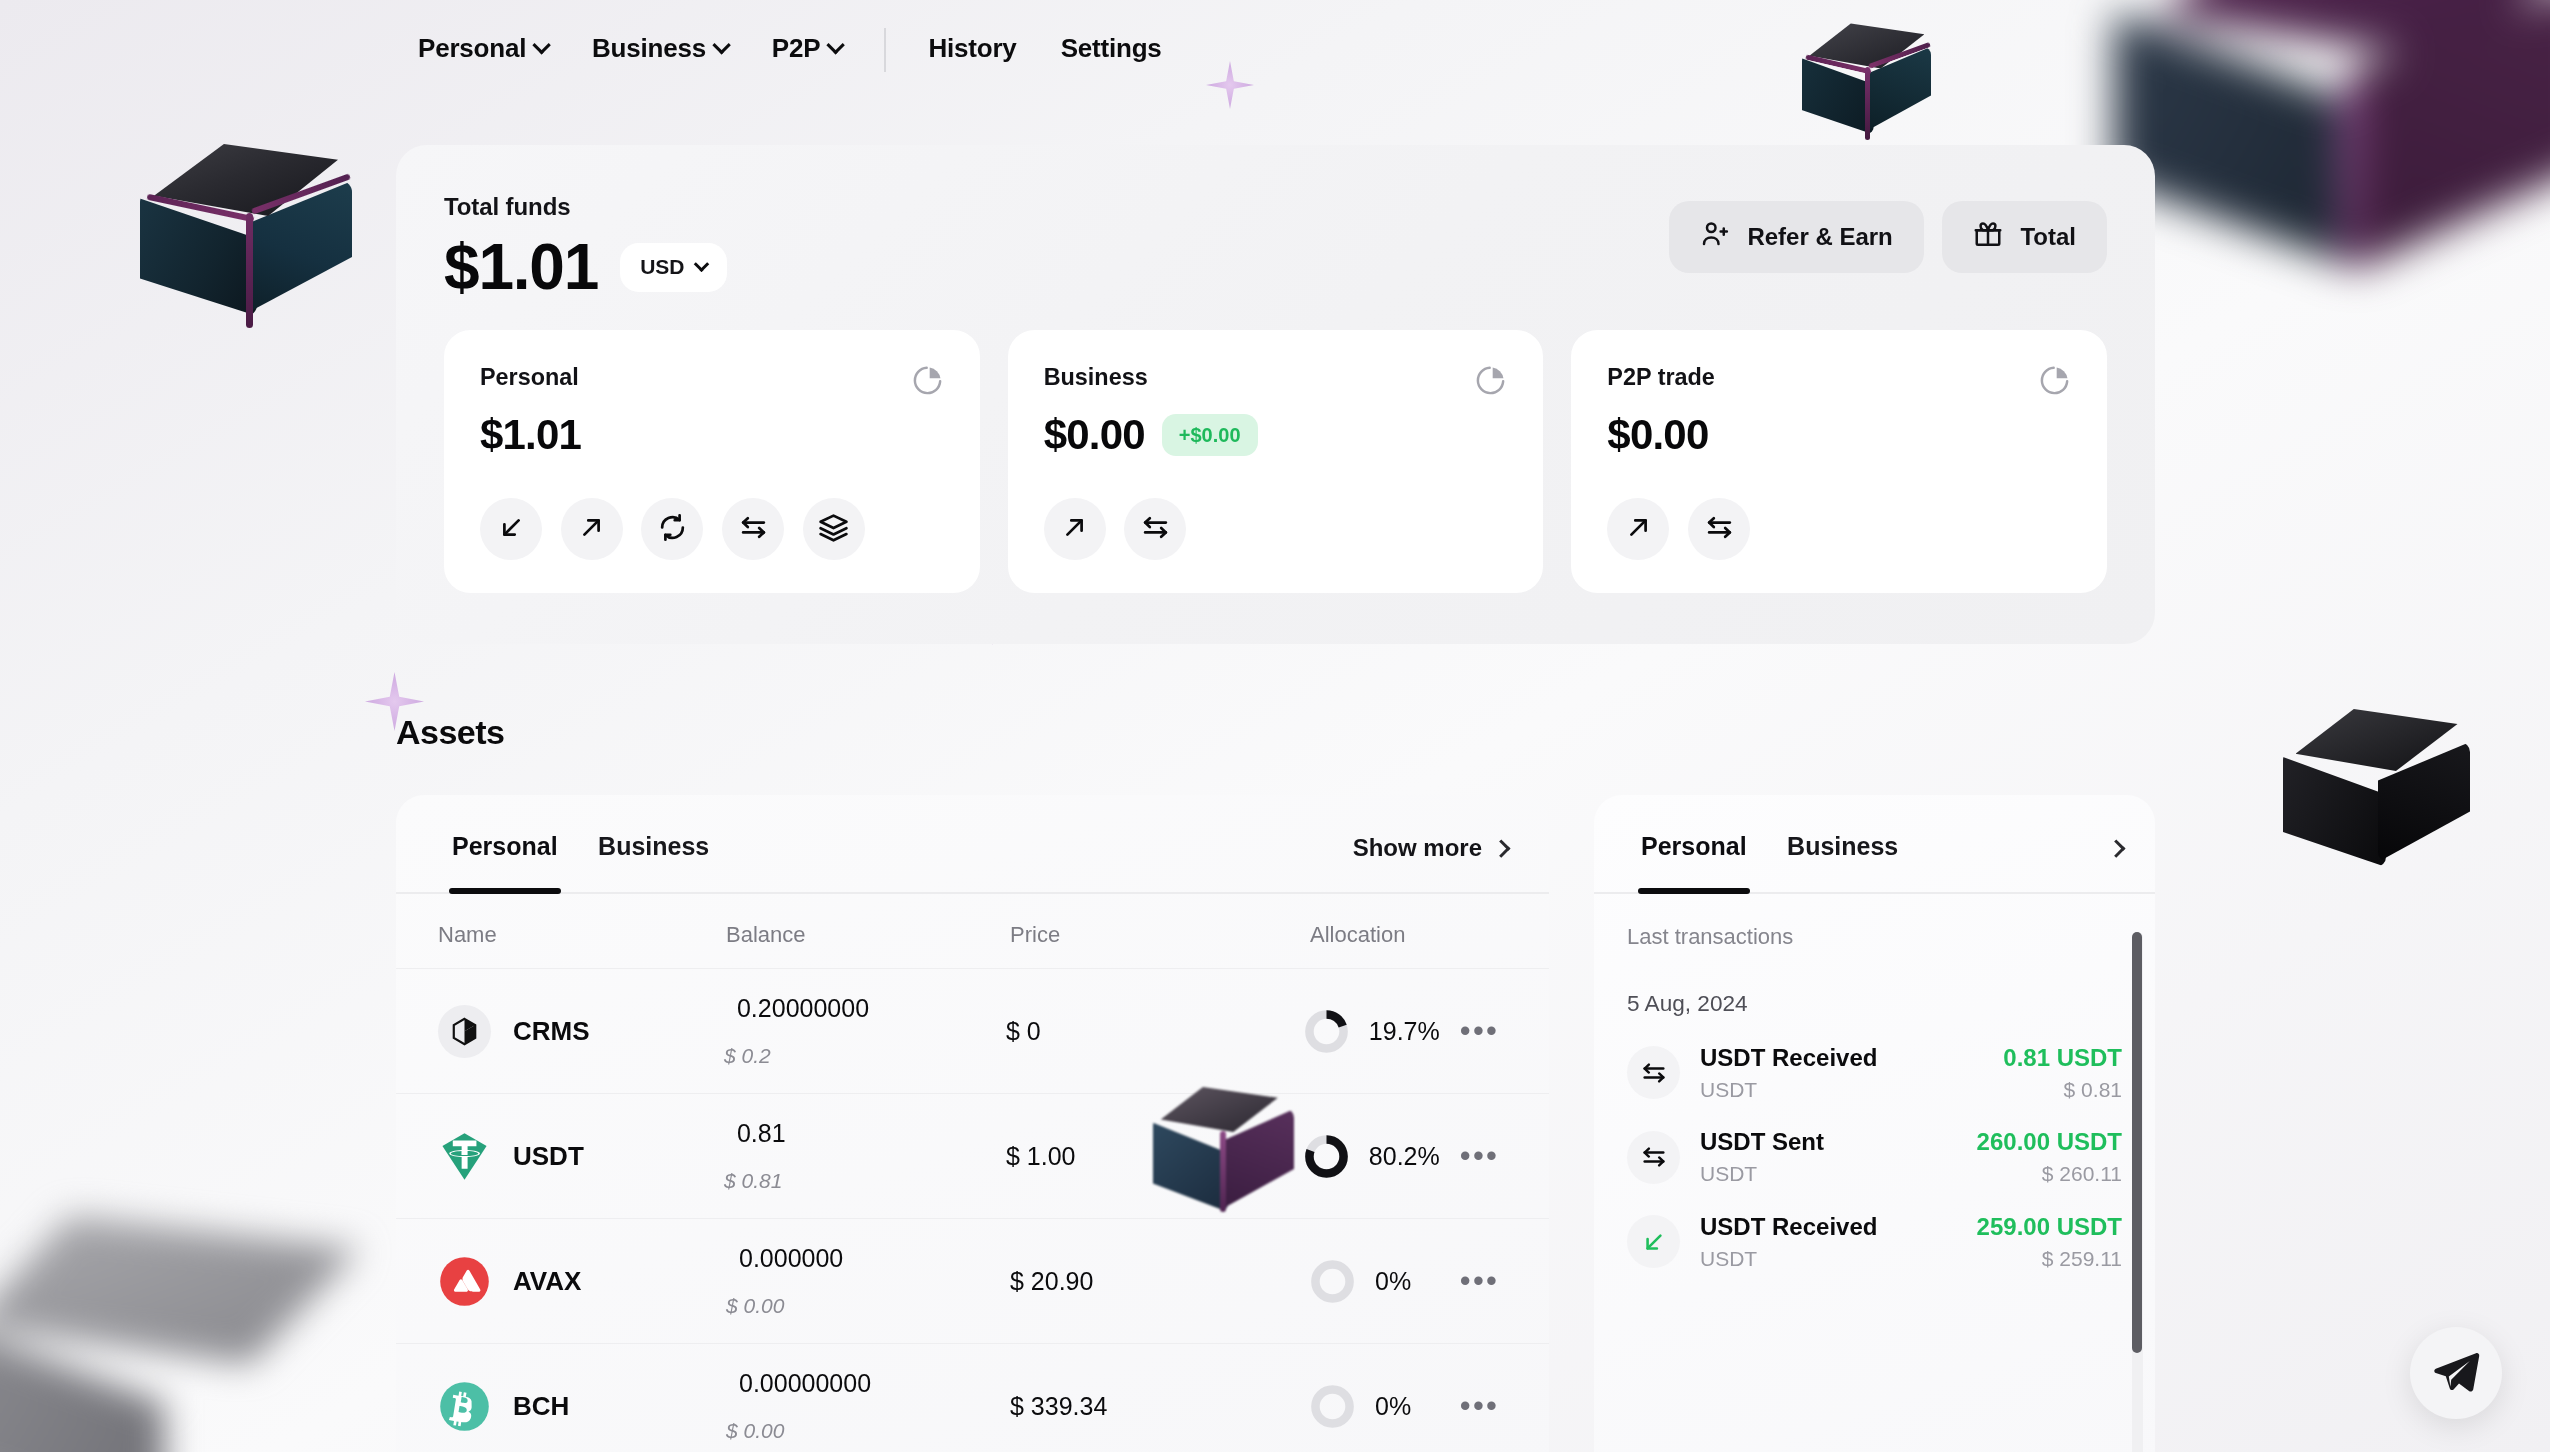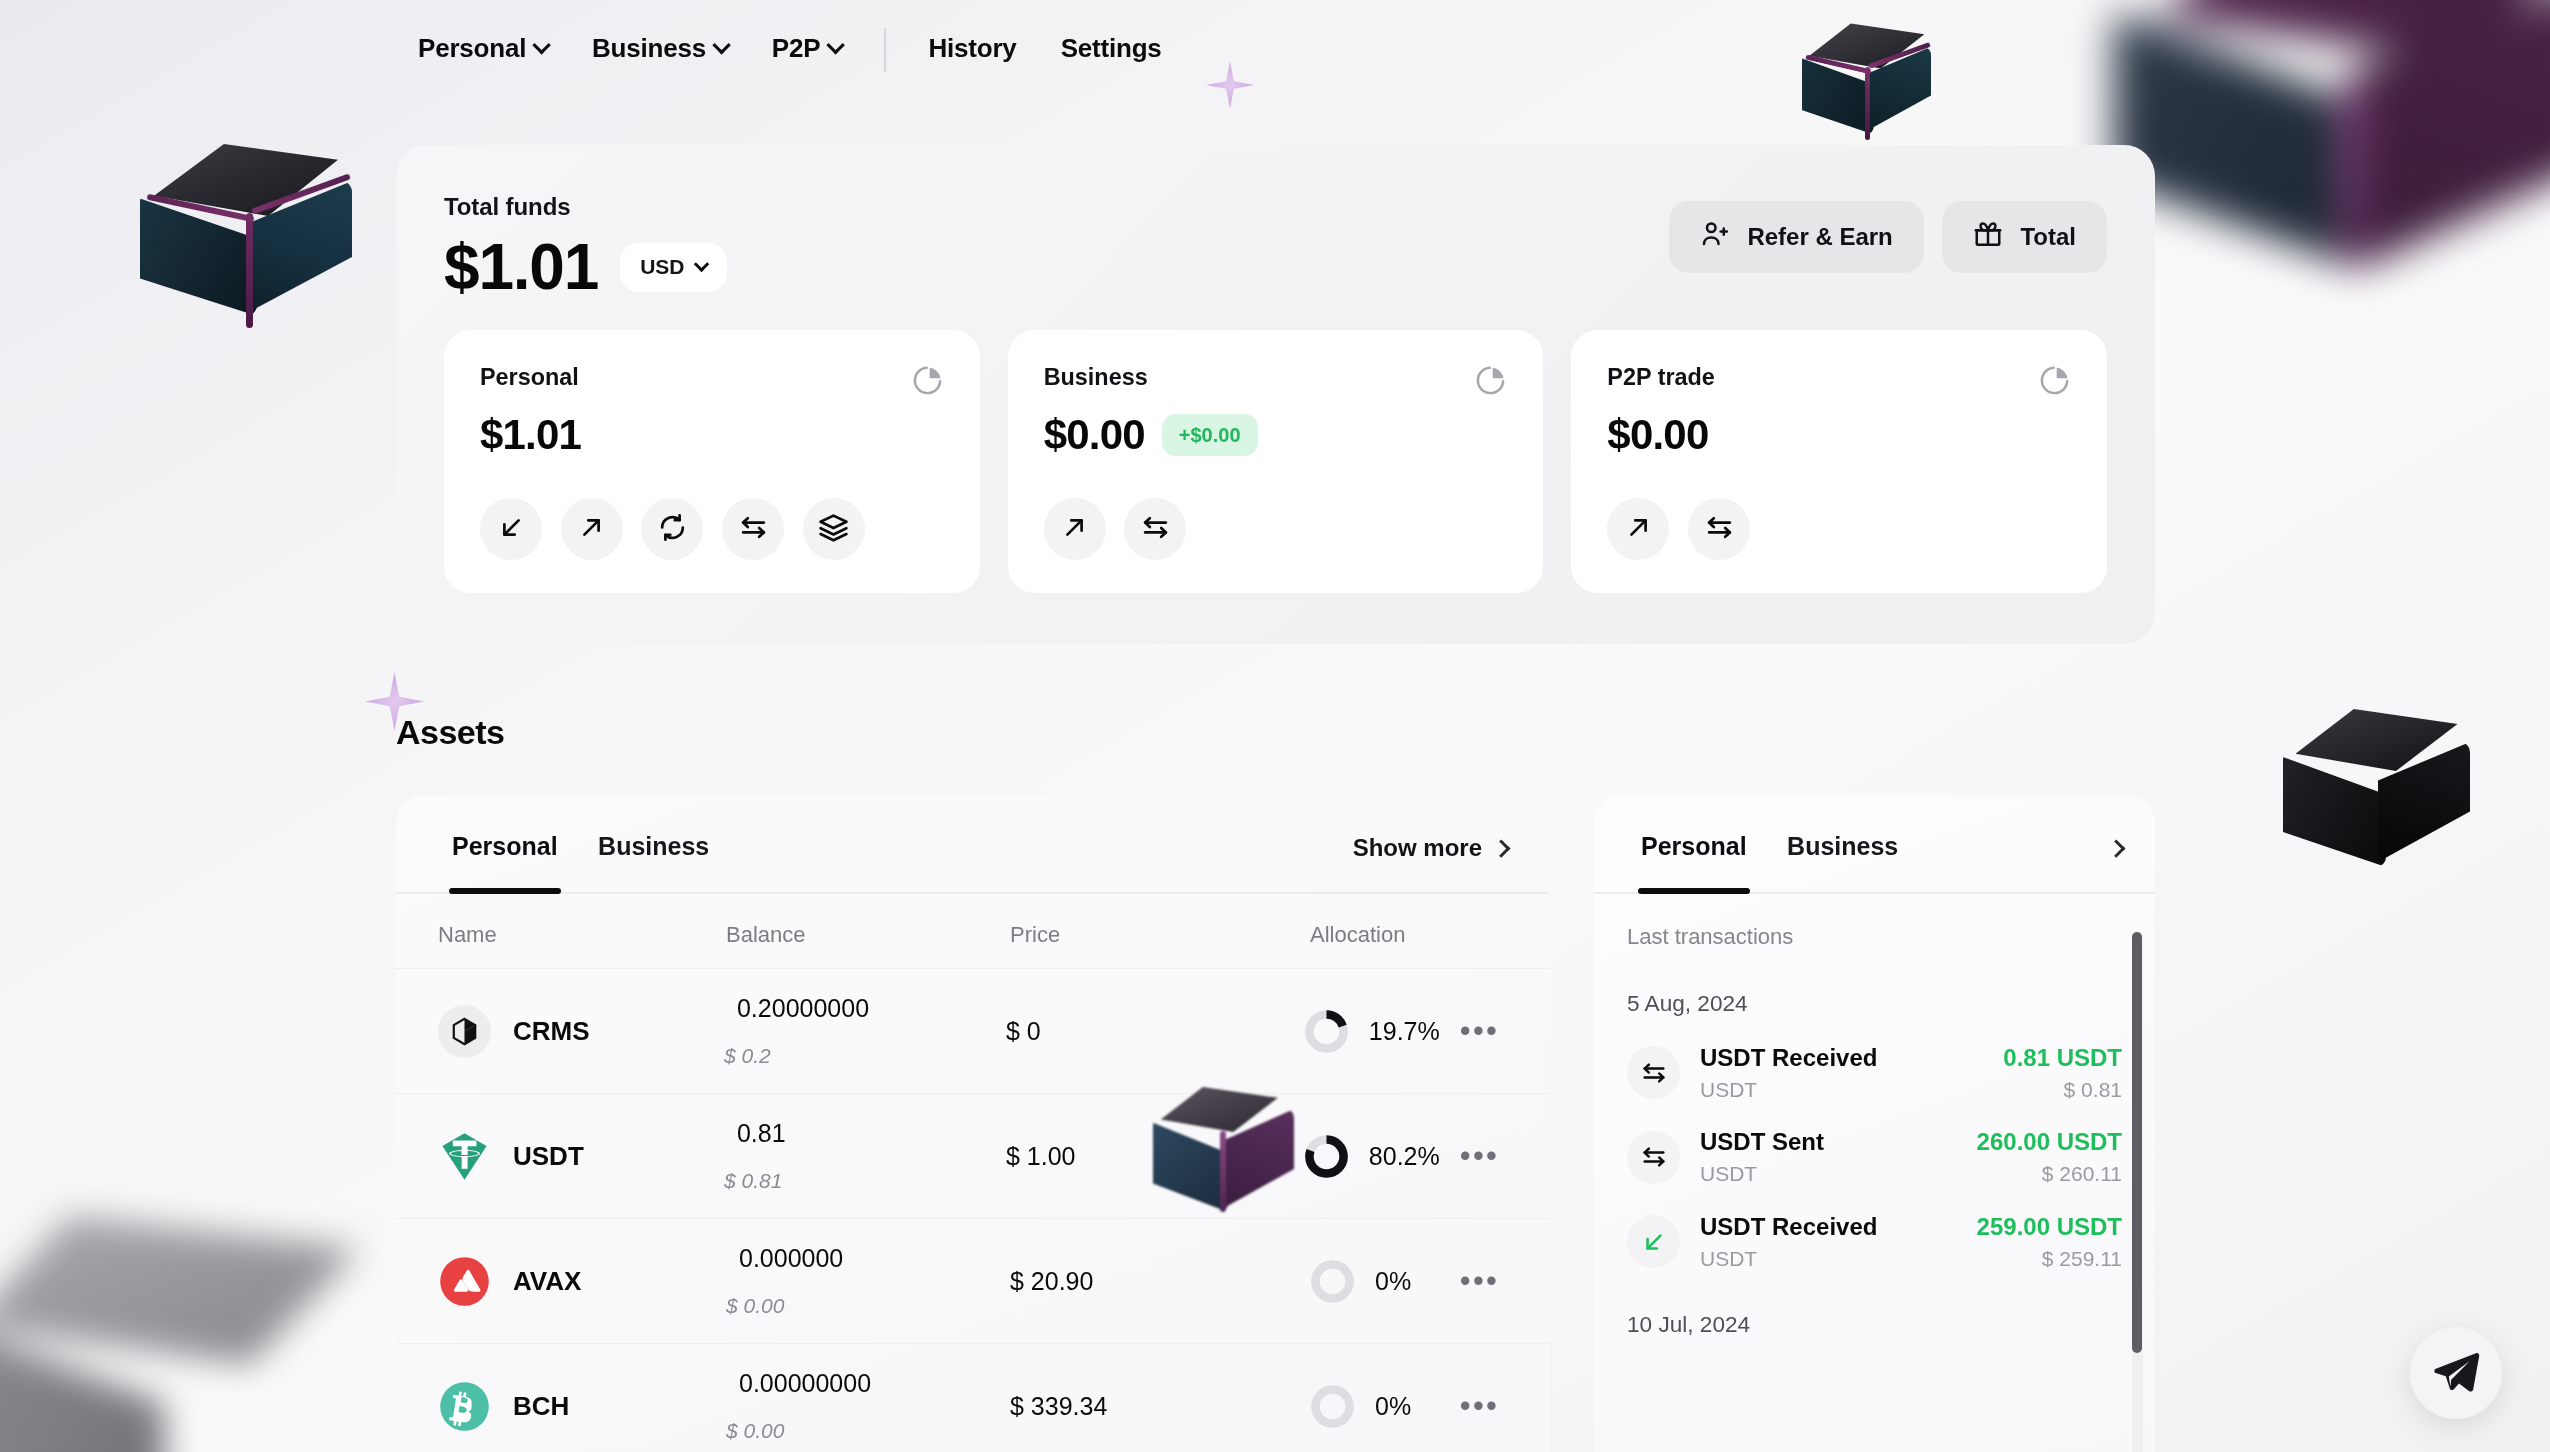--- a/index.html
+++ b/index.html
@@ -824,21 +824,20 @@
             </div>
             <div class="tx-text">
               <div class="tx-title">USDT Received</div>
               <div class="tx-sub">USDT</div>
             </div>
             <div class="tx-right">
               <div class="tx-amt" style="color:#1fbe5c">259.00 USDT</div>
               <div class="tx-fiat">$ 259.11</div>
             </div>
           </div>
-          <div class="tx-date">10 Jul, 2024</div>
         </div>
     </div>
     <div class="tx-scrollbar">
       <div class="tx-thumb"></div>
     </div>
   </section>
 
   <div class="fab">
     <span>
       <svg viewBox="0 0 24 24" fill="#18181c">

